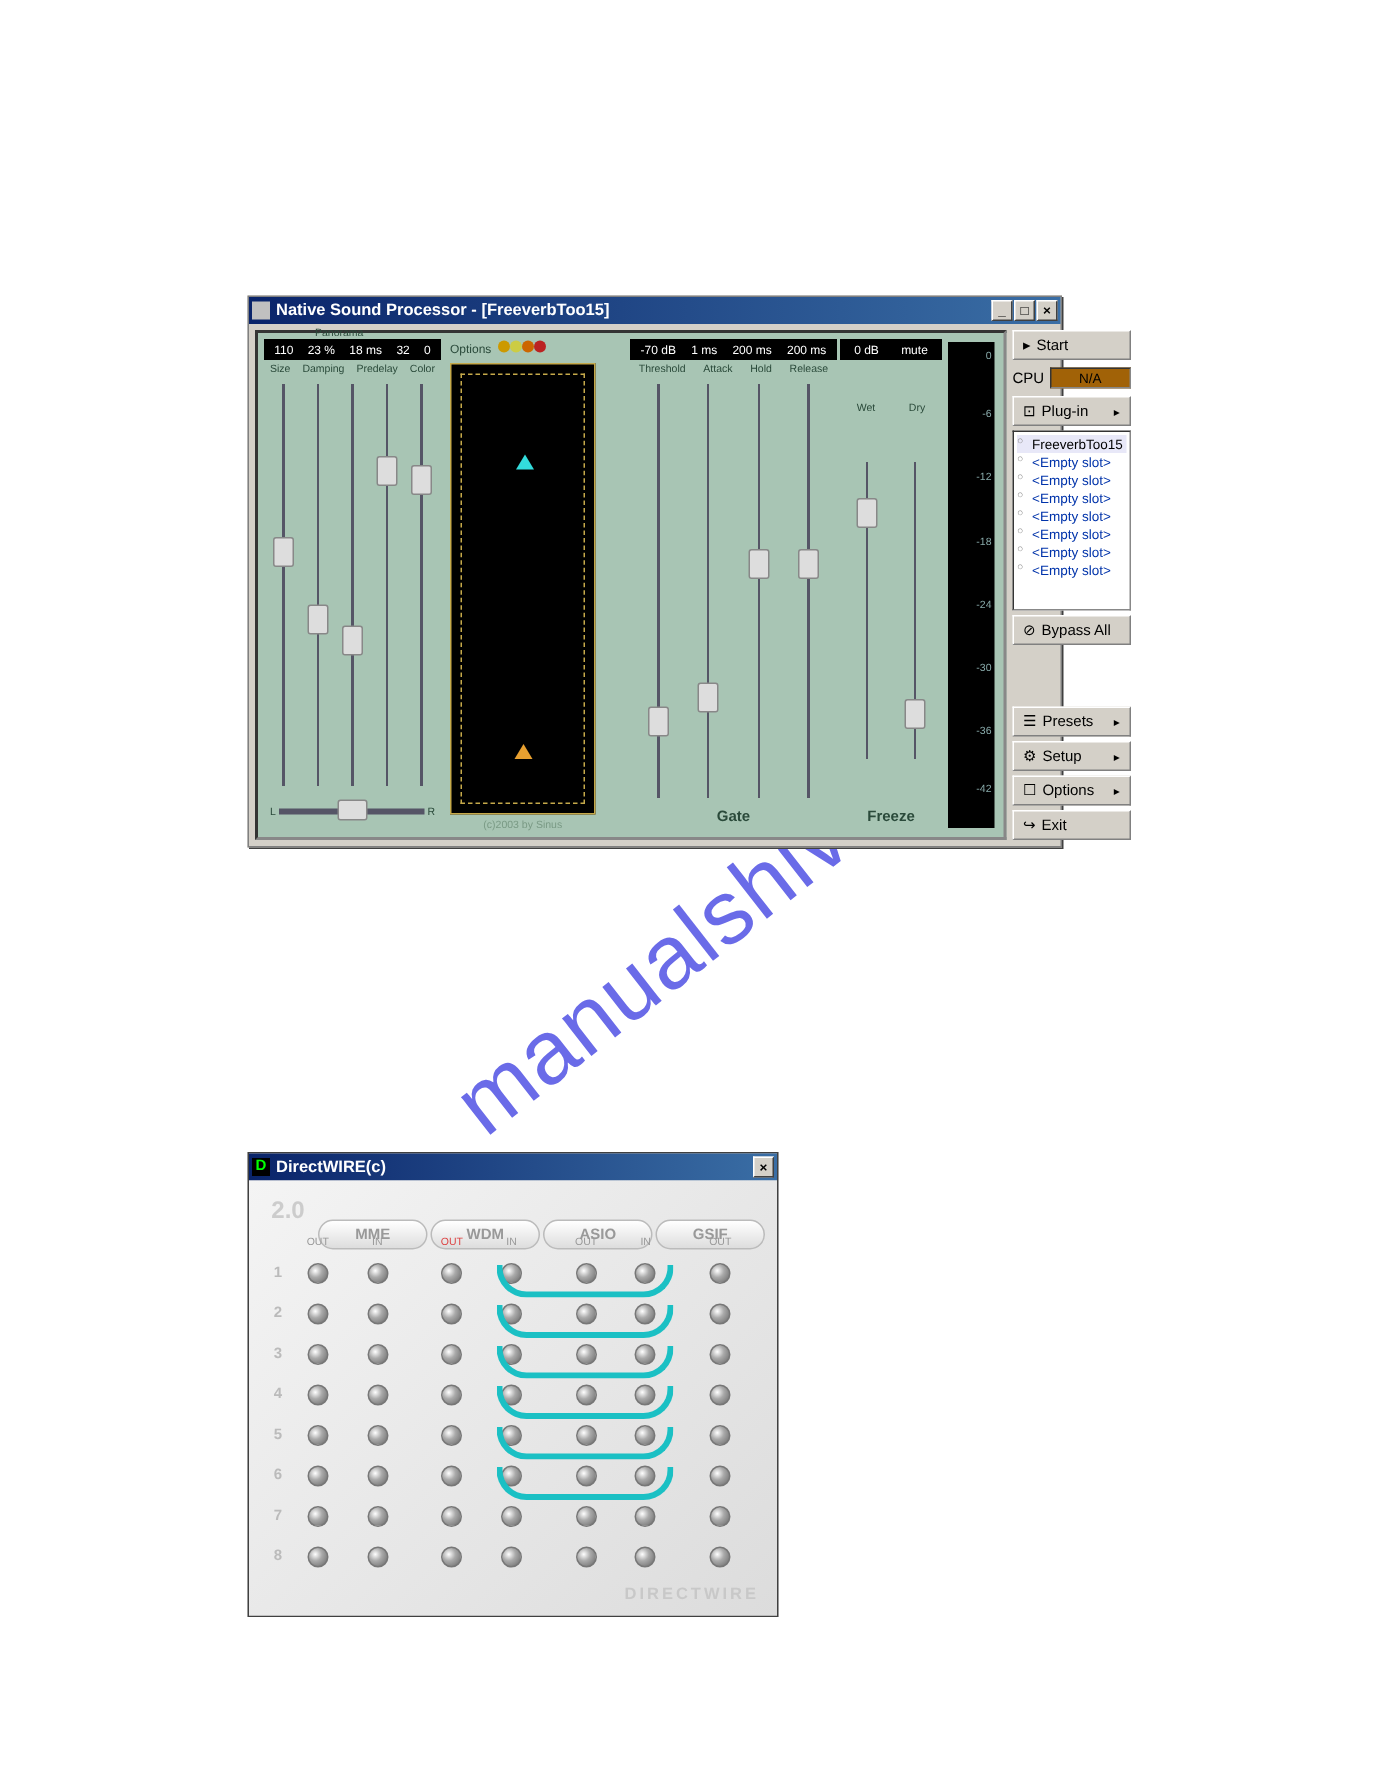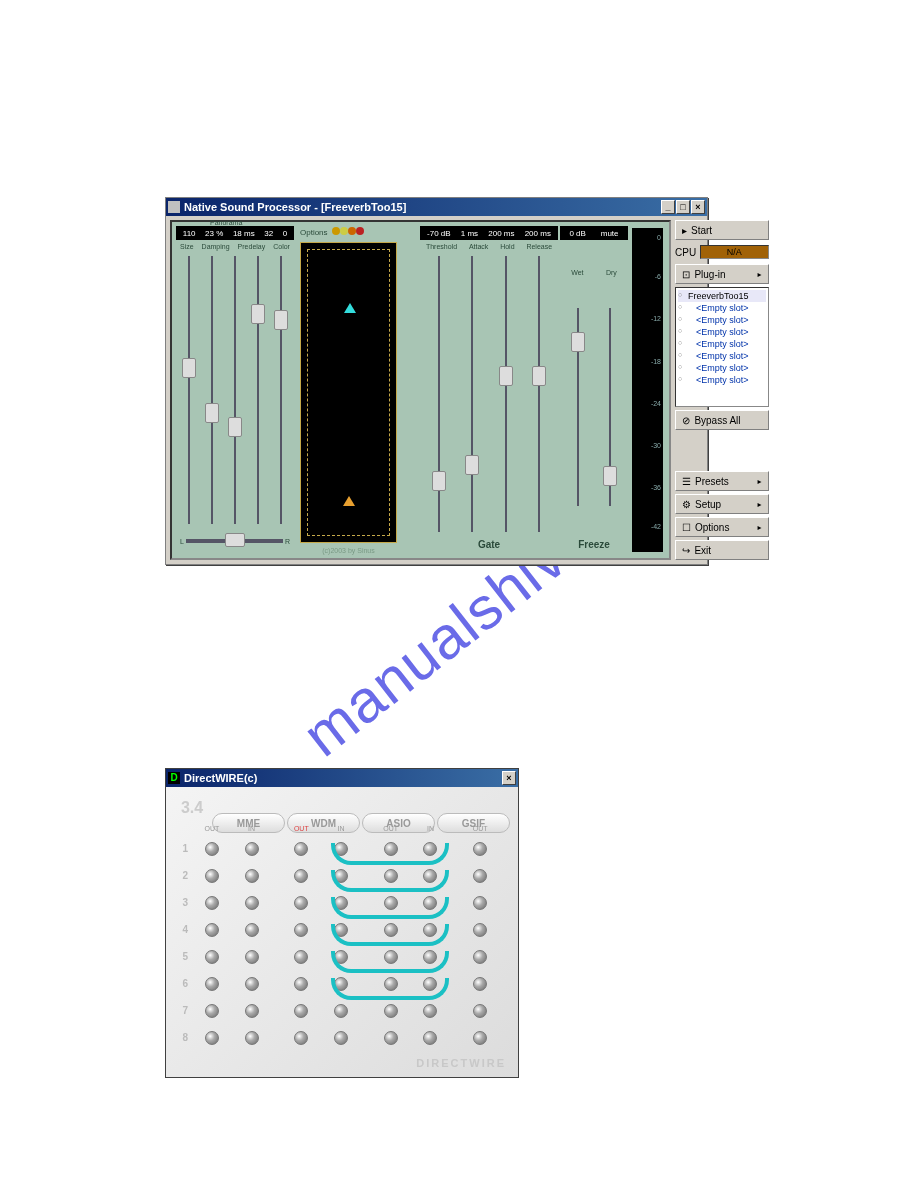--- a/index.html
+++ b/index.html
@@ -109,24 +109,23 @@
     line-height: 12px;
   }
   .slot-list {
     background: #fff;
     border: 1px inset #888;
     flex: 0 0 120px;
     font-size: 9px;
     padding: 2px;
   }
   .slot-item {
-    padding: 1px 17px 1px 10px;
+    padding: 1px 2px 1px 10px;
     position: relative;
     color: #0033aa;
-    text-align: right;
   }
   .slot-item.first { color: #000; background: #e8e8f8; }
   .slot-item::before {
     content: "○";
     position: absolute; left: 0; top: 1px;
     font-size: 7px; color: #888;
   }
 
   
   .psec { display: flex; flex-direction: column; }
@@ -559,21 +558,21 @@
 </div>
 
 <div class="win2">
   <div class="titlebar2">
     <div class="d-icon">D</div>
     <div style="flex:1">DirectWIRE(c)</div>
     <div class="winbtn">×</div>
   </div>
   <div class="dw-body">
     <div class="dw-header">
-      <div class="dw-ver">3.4</div>
+      <div class="dw-ver">2.0</div>
       <div class="dw-tab">MME</div>
       <div class="dw-tab">WDM</div>
       <div class="dw-tab">ASIO</div>
       <div class="dw-tab">GSIF</div>
     </div>
     <div class="dw-ports">
       <div style="width:18px"></div>
       <div style="flex:1">OUT</div>
       <div style="flex:1">IN</div>
       <div class="dw-spacer"></div>

